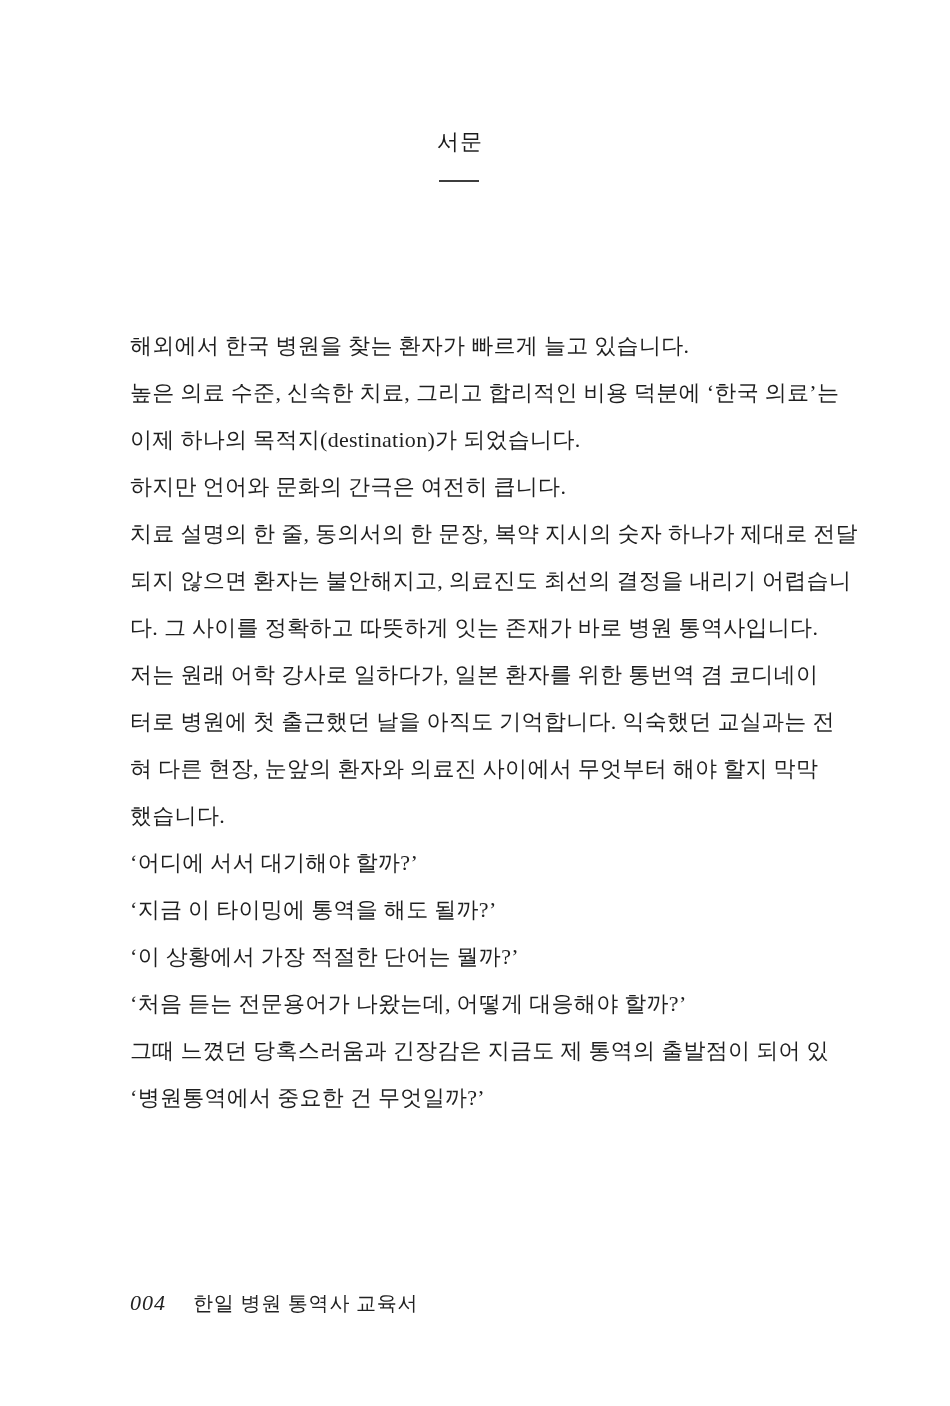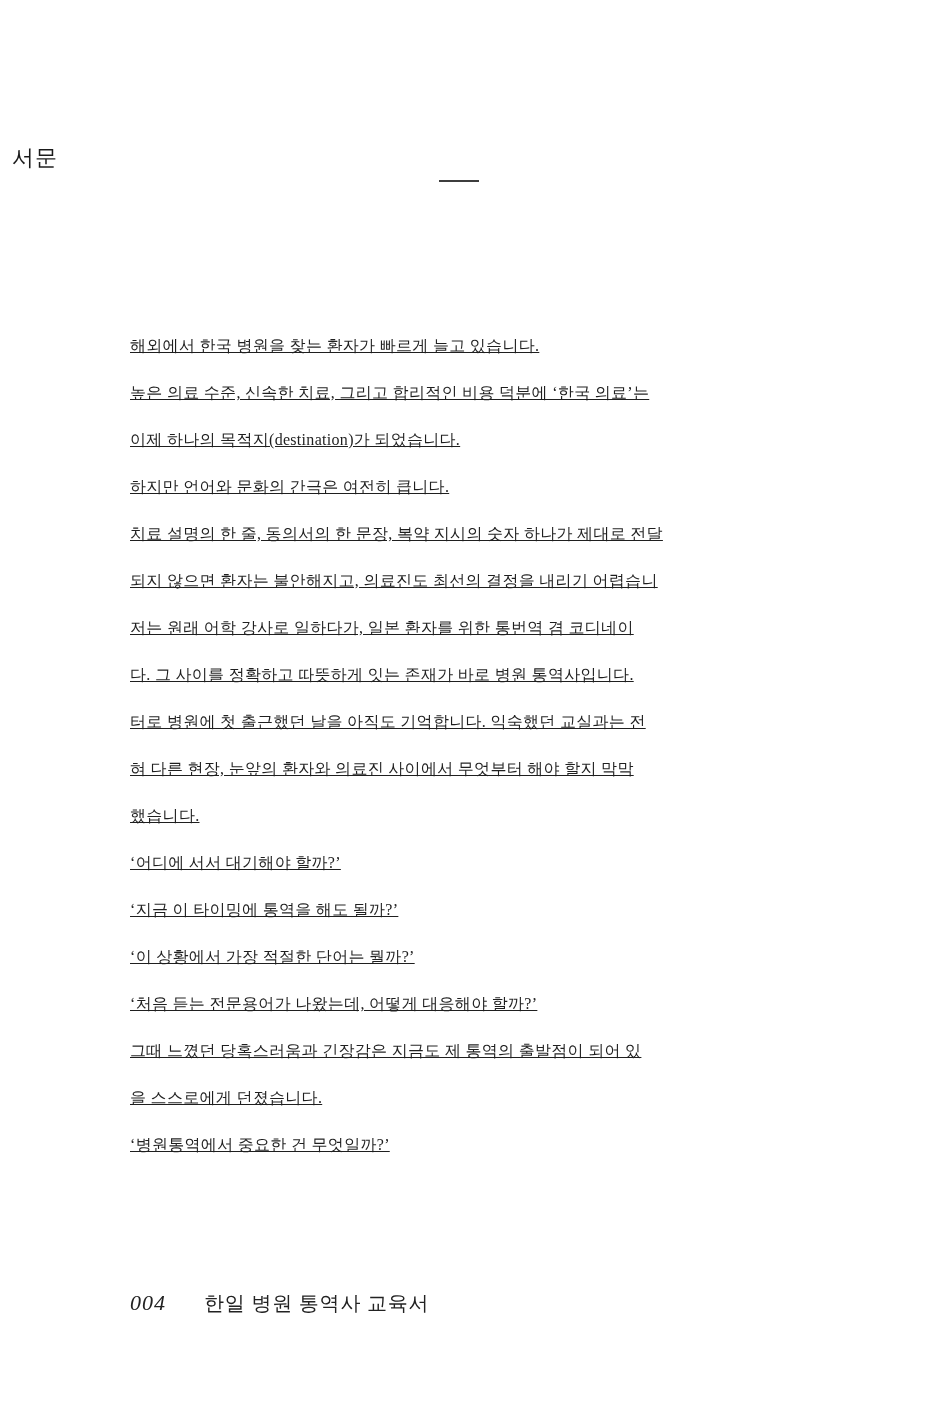--- a/index.html
+++ b/index.html
@@ -10,25 +10,24 @@
   .page {
     position: relative;
     width: 950px;
     height: 1406px;
     background: #ffffff;
     overflow: hidden;
     font-family: "Liberation Serif", "DejaVu Serif", serif;
   }
   .title-wrap {
     position: absolute;
-    top: 143px;
+    top: 127px;
     left: 0;
     width: 920px;
-    text-align: left;
-    margin-left: 12px;
+    text-align: center;
   }
   .title {
     display: inline-block;
     margin: 0;
     font-family: "Liberation Sans", "DejaVu Sans", sans-serif;
     font-size: 22px;
     font-weight: 500;
     letter-spacing: 1px;
     color: #1a1a1a;
   }
@@ -44,32 +43,31 @@
     position: absolute;
     top: 322px;
     left: 130px;
     width: 700px;
     color: #1f1f1f;
   }
   .body-text p {
     margin: 0;
     height: 47px;
     line-height: 47px;
-    font-size: 16px;
+    font-size: 22px;
     letter-spacing: 0.3px;
     white-space: nowrap;
-    text-decoration: underline;
   }
   .footer {
     position: absolute;
     top: 1290px;
     left: 130px;
     display: flex;
     align-items: baseline;
-    gap: 38px;
+    gap: 27px;
     color: #222222;
   }
   .page-num {
     font-style: italic;
     font-size: 22px;
     letter-spacing: 1px;
   }
   .book-title {
     font-size: 20px;
     letter-spacing: 0.8px;
@@ -85,31 +83,30 @@
   </div>
   <div class="title-underline"></div>
 
   <div class="body-text">
     <p>해외에서 한국 병원을 찾는 환자가 빠르게 늘고 있습니다.</p>
     <p>높은 의료 수준, 신속한 치료, 그리고 합리적인 비용 덕분에 ‘한국 의료’는</p>
     <p>이제 하나의 목적지(destination)가 되었습니다.</p>
     <p>하지만 언어와 문화의 간극은 여전히 큽니다.</p>
     <p>치료 설명의 한 줄, 동의서의 한 문장, 복약 지시의 숫자 하나가 제대로 전달</p>
     <p>되지 않으면 환자는 불안해지고, 의료진도 최선의 결정을 내리기 어렵습니</p>
+    <p>다. 그 사이를 정확하고 따뜻하게 잇는 존재가 바로 병원 통역사입니다.</p>
     <p>저는 원래 어학 강사로 일하다가, 일본 환자를 위한 통번역 겸 코디네이</p>
-    <p>다. 그 사이를 정확하고 따뜻하게 잇는 존재가 바로 병원 통역사입니다.</p>
     <p>터로 병원에 첫 출근했던 날을 아직도 기억합니다. 익숙했던 교실과는 전</p>
     <p>혀 다른 현장, 눈앞의 환자와 의료진 사이에서 무엇부터 해야 할지 막막</p>
     <p>했습니다.</p>
     <p>‘어디에 서서 대기해야 할까?’</p>
     <p>‘지금 이 타이밍에 통역을 해도 될까?’</p>
     <p>‘이 상황에서 가장 적절한 단어는 뭘까?’</p>
     <p>‘처음 듣는 전문용어가 나왔는데, 어떻게 대응해야 할까?’</p>
     <p>그때 느꼈던 당혹스러움과 긴장감은 지금도 제 통역의 출발점이 되어 있</p>
-    <p>을 스스로에게 던졌습니다.</p>
     <p>‘병원통역에서 중요한 건 무엇일까?’</p>
   </div>
 
   <div class="footer">
     <span class="page-num">004</span>
     <span class="book-title">한일 병원 통역사 교육서</span>
   </div>
 
 </div>
 

